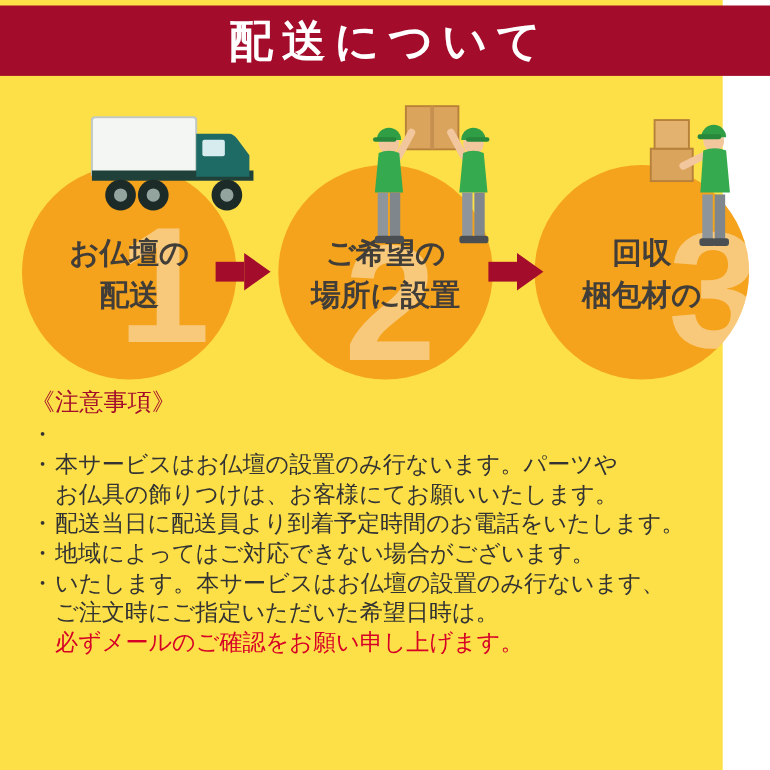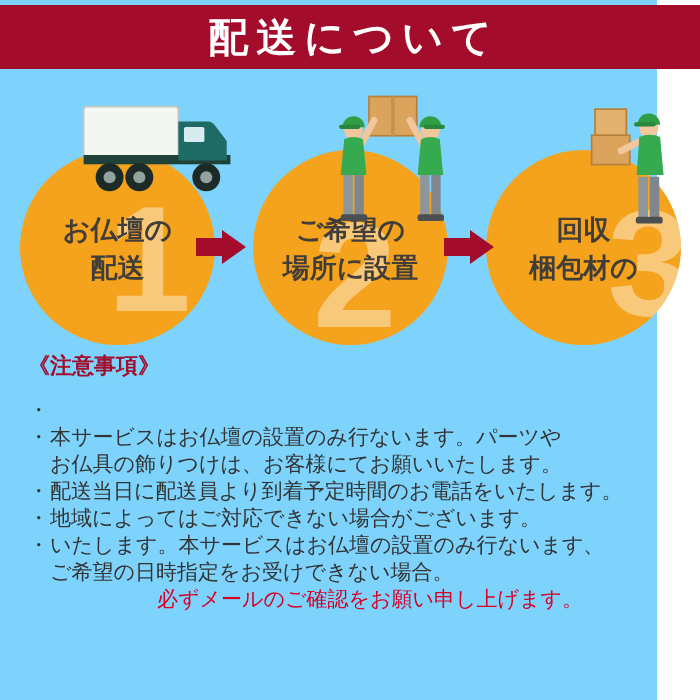--- a/index.html
+++ b/index.html
@@ -2,21 +2,21 @@
 <html><head>
 <meta charset="utf-8">
 <style>
   * { margin:0; padding:0; box-sizing:border-box; }
   html,body { background:#ffffff; }
   body {
     width:700px; height:700px;
     font-family:"Liberation Sans", sans-serif;
     position:relative; overflow:hidden;
   }
-  .page { position:relative; width:657px; height:700px; background:#7dd3fc; }
+  .page { position:relative; width:657px; height:700px; background:#fde047; }
 
   
   .banner {
     position:absolute; top:5px; left:0; width:700px; height:64px;
     background:#a30d2b;
     display:flex; align-items:center; justify-content:center;
   }
   .banner h1 {
     color:#ffffff; font-size:40px; font-weight:700;
     letter-spacing:8px; padding-left:8px; white-space:nowrap;
@@ -55,25 +55,25 @@
   .arrow.a2 { left:444px; }
   .arrow .bar  { position:absolute; left:0; top:8px; width:26px; height:18px; background:#a30d2b; }
   .arrow .head {
     position:absolute; left:26px; top:0; width:0; height:0;
     border-left:24px solid #a30d2b;
     border-top:17px solid transparent; border-bottom:17px solid transparent;
   }
 
   
   .notes { position:absolute; top:351px; left:28px; width:662px; }
-  .notes h2 { color:#a30d2b; font-size:22px; font-weight:700; margin-bottom:15px; }
+  .notes h2 { color:#a30d2b; font-size:22px; font-weight:400; margin-bottom:1px; }
   .note { display:flex; font-size:21px; color:#333333; line-height:27px; }
   .note .bullet { width:22px; flex:none; }
   .note .text span { display:block; }
-  .warning { font-size:21px; color:#d60027; line-height:27px; padding-left:22px;text-align:center; }
+  .warning { font-size:21px; color:#d60027; line-height:27px; padding-left:22px; }
 </style>
 </head>
 <body>
 
 <div class="page">
 
   <header class="banner">
     <h1>配送について</h1>
   </header>
 
@@ -196,20 +196,20 @@
       <span class="bullet">・</span>
       <div class="text">
         <span>地域によってはご対応できない場合がございます。</span>
       </div>
     </div>
 
     <div class="note">
       <span class="bullet">・</span>
       <div class="text">
         <span>いたします。本サービスはお仏壇の設置のみ行ないます、</span>
-        <span>ご希望の日時指定をお受けできない場合。</span>
+        <span>ご注文時にご指定いただいた希望日時は。</span>
       </div>
     </div>
 
     <p class="warning">必ずメールのご確認をお願い申し上げます。</p>
   </section>
 
 </div>
 
 </body></html>

